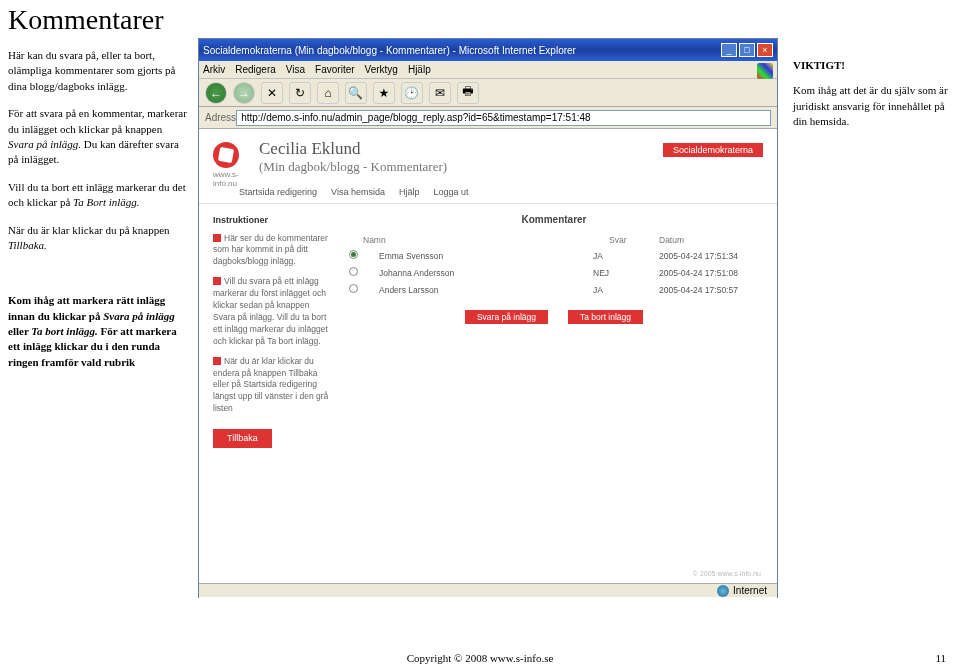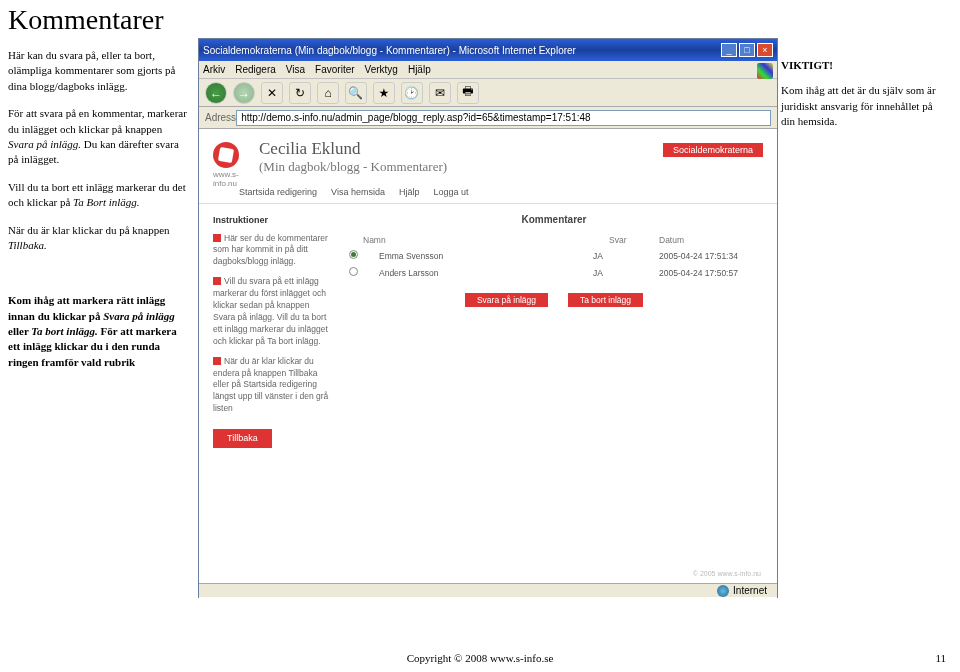--- a/index.html
+++ b/index.html
@@ -5,21 +5,21 @@
   * { box-sizing: border-box; margin: 0; padding: 0; }
   body { font-family: "Times New Roman", serif; font-size: 14px; color: #000; background: #fff; width: 960px; height: 672px; position: relative; }
   
   .page-title { font-size: 28px; font-weight: normal; position: absolute; left: 8px; top: 4px; }
   
   .left-col { position: absolute; left: 8px; top: 48px; width: 180px; font-size: 11px; line-height: 1.4; }
   .left-col p { margin-bottom: 12px; }
   .left-col .italic { font-style: italic; }
   .left-col .bold { font-weight: bold; }
   
-  .right-col { position: absolute; right: 24px; top: 58px; width: 155px; font-size: 11px; line-height: 1.4; }
+  .right-col { position: absolute; right: 12px; top: 58px; width: 155px; font-size: 11px; line-height: 1.4; }
   .right-col p { margin-bottom: 10px; }
   .right-col .bold { font-weight: bold; }
   
   .footer { position: absolute; bottom: 8px; left: 0; right: 0; text-align: center; font-size: 11px; }
   .page-num { position: absolute; bottom: 8px; right: 14px; font-size: 11px; }
   
   
   .browser { position: absolute; left: 198px; top: 38px; width: 580px; height: 560px; border: 1px solid #6b7ea0; background: #ef4444; font-family: Tahoma, sans-serif; font-size: 10px; }
   
   .titlebar { height: 22px; background: linear-gradient(to bottom, #2b5fd6 0%, #1a3f9e 50%, #2b5fd6 100%); display: flex; align-items: center; padding: 0 4px; color: #fff; font-size: 10px; }
@@ -173,20 +173,26 @@
           <span class="c4">Datum</span>
         </div>
         <div class="row">
           <span class="c1"><span class="radio sel"></span></span>
           <span class="c2">Emma Svensson</span>
           <span class="c3">JA</span>
           <span class="c4">2005-04-24 17:51:34</span>
         </div>
         <div class="row">
           <span class="c1"><span class="radio"></span></span>
+          <span class="c2">Johanna Andersson</span>
+          <span class="c3">NEJ</span>
+          <span class="c4">2005-04-24 17:51:08</span>
+        </div>
+        <div class="row">
+          <span class="c1"><span class="radio"></span></span>
           <span class="c2">Anders Larsson</span>
           <span class="c3">JA</span>
           <span class="c4">2005-04-24 17:50:57</span>
         </div>
         <div class="btns-row">
           <span class="red-btn">Svara på inlägg</span>
           <span class="red-btn">Ta bort inlägg</span>
         </div>
       </div>
     </div>

